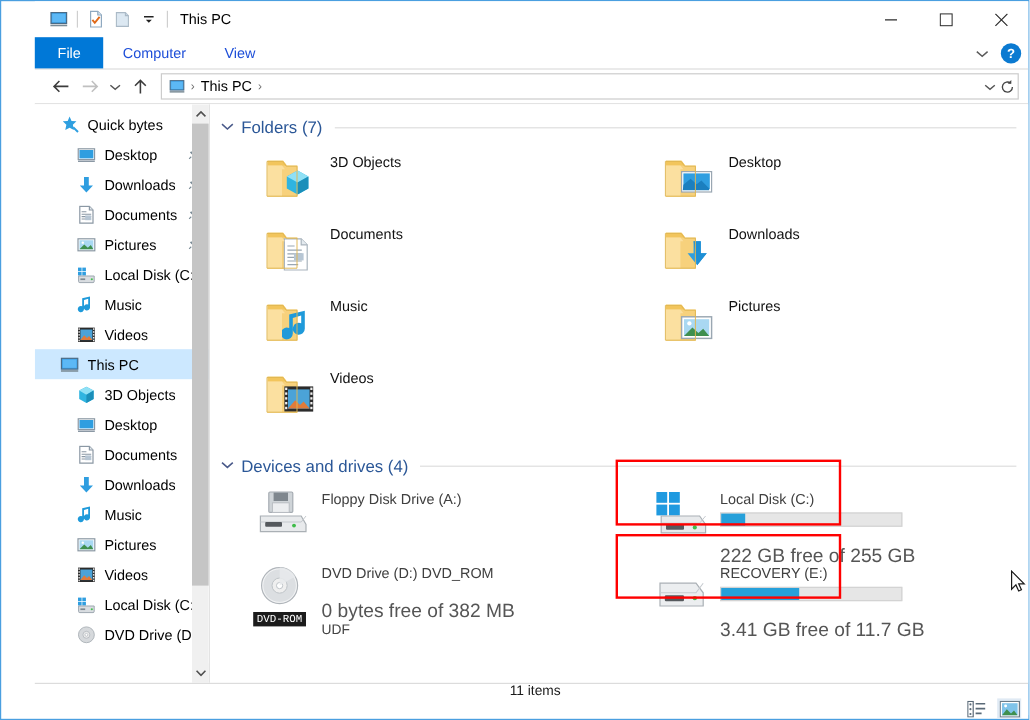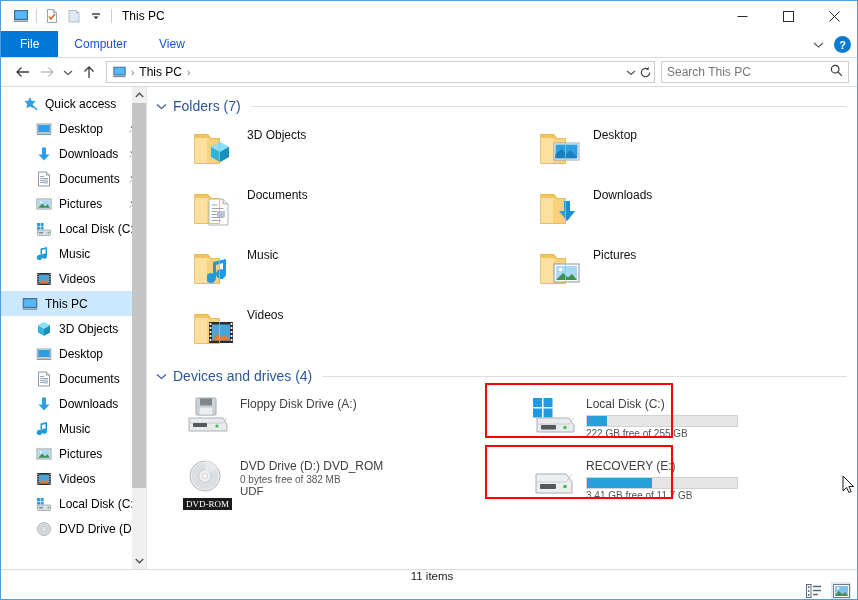--- a/index.html
+++ b/index.html
@@ -9,20 +9,21 @@
     font-size: 12px;
     background: #ffffff;
     overflow: hidden;
   }
   #win {
     position: relative;
     width: 858px; height: 600px;
     background: #ffffff;
     border: 1px solid #4a9fe0;
     overflow: hidden;
+    padding-left: 28px;
   }
 
   
   .titlebar {
     position: relative;
     height: 30px;
     background: #ffffff;
     display: flex;
     align-items: center;
   }
@@ -218,21 +219,21 @@
   
   .drive-tile { display: flex; align-items: flex-start; height: 62px; padding-left: 30px; }
   .drive-ico { width: 48px; height: 48px; flex: 0 0 48px; position: relative; margin-top: 5px; }
   .drive-info { margin-left: 7px; margin-top: 6px; }
   .drive-name { font-size: 12px; color: #404040; white-space: nowrap; }
   .bar-outer {
     width: 152px; height: 12px; background: #e6e6e6;
     border: 1px solid #d3d3d3; margin-top: 4px;
   }
   .bar-fill { height: 100%; background: #26a0da; }
-  .drive-free { font-size: 10px; color: #555; margin-top: 1px; white-space: nowrap; }
+  .drive-free { font-size: 16px; color: #555; margin-top: 16px; white-space: nowrap; text-align: center; }
   .drive-extra { font-size: 11.5px; color: #444; white-space: nowrap; }
 
   .hl-box {
     position: absolute;
     border: 2px solid #ff0000;
     pointer-events: none;
   }
 
   
   .statusbar {
@@ -359,43 +360,34 @@
             <path d="M1 2l4 3.5L9 2" stroke="#555" stroke-width="1.2" fill="none"></path>
           </svg>
       </div>
       <div class="refresh">
         <svg width="13" height="13" viewBox="0 0 14 14">
           <path d="M11.5 7a4.5 4.5 0 1 1-1.6-3.4" stroke="#444" stroke-width="1.2" fill="none"></path>
           <path d="M10.5 0.8V4h-3.2z" fill="#444"></path>
         </svg>
       </div>
     </div>
-    <div class="searchbox">
-      <input type="text" placeholder="Search This PC" style="">
-      <span class="search-icon">
-        <svg width="13" height="13" viewBox="0 0 14 14">
-          <circle cx="5.6" cy="5.6" r="4.1" fill="none" stroke="#333" stroke-width="1.2"></circle>
-          <path d="M8.8 8.8l4 4" stroke="#333" stroke-width="1.2"></path>
-        </svg>
-      </span>
-    </div>
   </div>
 
   <div class="body">
 
     <div class="navpane">
       <div id="navlist">
           <div class="navrow lvl0">
             <span class="nav-ico">
               <svg width="16" height="16" viewBox="0 0 16 16">
                 <path d="M8 1l1.6 3.8L13.7 5l-3 3 0.9 4.3L8 10.4 4.4 12.3 5.3 8l-3-3 4.1-0.2z" fill="#2e9fe0"></path>
                 <path d="M11 10l4 4" stroke="#2e9fe0" stroke-width="1.6"></path>
               </svg>
             </span>
-            <span class="nav-label">Quick access</span>
+            <span class="nav-label">Quick bytes</span>
           </div>
           <div class="navrow lvl1">
             <span class="nav-ico">
               <svg width="16" height="16" viewBox="0 0 16 16">
                 <rect x="1.2" y="3" width="13.6" height="9" fill="#ffffff" stroke="#8b98a4" stroke-width="1"></rect>
                 <rect x="2.2" y="4" width="11.6" height="7" fill="#2f9ee0"></rect>
                 <rect x="1" y="12.8" width="14" height="1.2" fill="#8b98a4"></rect>
               </svg>
             </span>
             <span class="nav-label">Desktop</span>
@@ -759,21 +751,21 @@
                   </g>
                 </g>
                 <path d="M2 10h12l2.5 3H14v23H2z" fill="#fbe0a0"></path>
                 <path d="M1.5 6.5h13l3 4h9v25h-25z" fill="none" stroke="#e0b653" stroke-width="0.8"></path>
               </svg>
             </span>
             <span class="tile-txt"><span class="tile-name">Videos</span></span>
           </div>
         </div>
 
-      <div class="grouphdr" style="margin-top:4px;">
+      <div class="grouphdr" style="margin-top:16px;">
         <span class="grp-chev">
           <svg width="11" height="7" viewBox="0 0 11 7">
               <path d="M1 1.5l4.5 4 4.5-4" stroke="#4a5a8a" stroke-width="1.3" fill="none"></path>
             </svg>
         </span>
         <span class="grp-title">Devices and drives (4)</span>
         <span class="grp-line"></span>
       </div>
 
       <div class="tilegrid" id="drives-grid">
@@ -806,21 +798,21 @@
                 <div class="bar-fill" style="width:13%;background:#26a0da;"></div>
               </div><div class="drive-free">222 GB free of 255 GB</div></span>
           </div>
           <div class="drive-tile">
             <span class="drive-ico"><svg width="46" height="40" viewBox="0 0 46 40">
                 <circle cx="20" cy="18" r="15" fill="#dcdfe2" stroke="#b0b5ba" stroke-width="1"></circle>
                 <circle cx="20" cy="18" r="14" fill="none" stroke="#ffffff" stroke-width="0.8" opacity="0.7"></circle>
                 <circle cx="20" cy="18" r="6.3" fill="#efefef" stroke="#bcc1c6" stroke-width="0.8"></circle>
                 <circle cx="20" cy="18" r="2.6" fill="#ffffff" stroke="#bcc1c6" stroke-width="0.8"></circle>
                 <path d="M20 3a15 15 0 0 1 13 7.5l-13 7.5z" fill="#e7eaec" opacity="0.85"></path>
-              </svg><span style="position:absolute;left:-2px;bottom:-4px;background:#1b1b1b;color:#fff;font-size:9px;padding:1px 3px;font-family:Liberation Serif, serif;">DVD-ROM</span></span>
+              </svg><span style="position:absolute;left:-2px;bottom:-4px;background:#1b1b1b;color:#fff;font-size:9px;padding:1px 3px;font-family:Liberation Mono, monospace;">DVD-ROM</span></span>
             <span class="drive-info"><span class="drive-name">DVD Drive (D:) DVD_ROM</span><div class="drive-free">0 bytes free of 382 MB</div><div class="drive-extra">UDF</div></span>
           </div>
           <div class="drive-tile">
             <span class="drive-ico"><svg width="46" height="40" viewBox="0 0 46 40">
                 <path d="M5 16h30l6 8v11H5z" fill="#eceef0" stroke="#aab0b5" stroke-width="1"></path>
                 <path d="M5 24h30l6 -8" fill="none" stroke="#c6cbd0" stroke-width="0.9"></path>
                 <rect x="9" y="26" width="16" height="5" rx="1" fill="#55595d"></rect>
                 <circle cx="34" cy="28.5" r="1.8" fill="#3fbc49"></circle>
               </svg></span>
             <span class="drive-info"><span class="drive-name">RECOVERY (E:)</span><div class="bar-outer">

